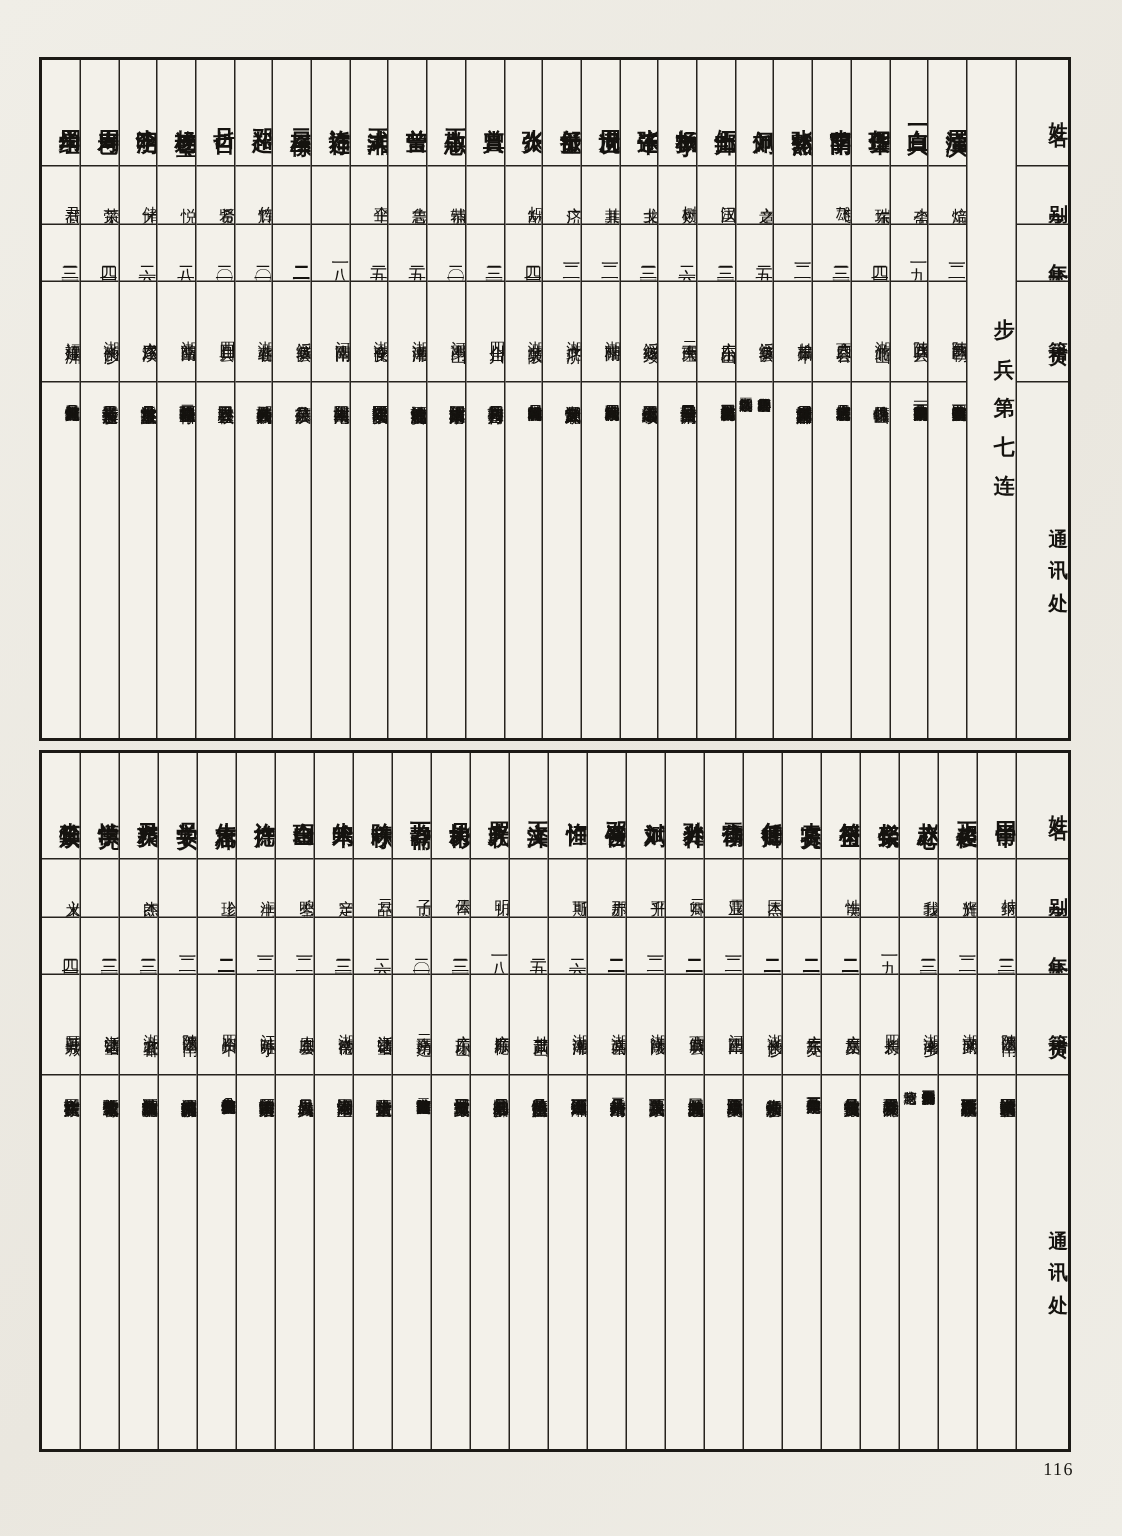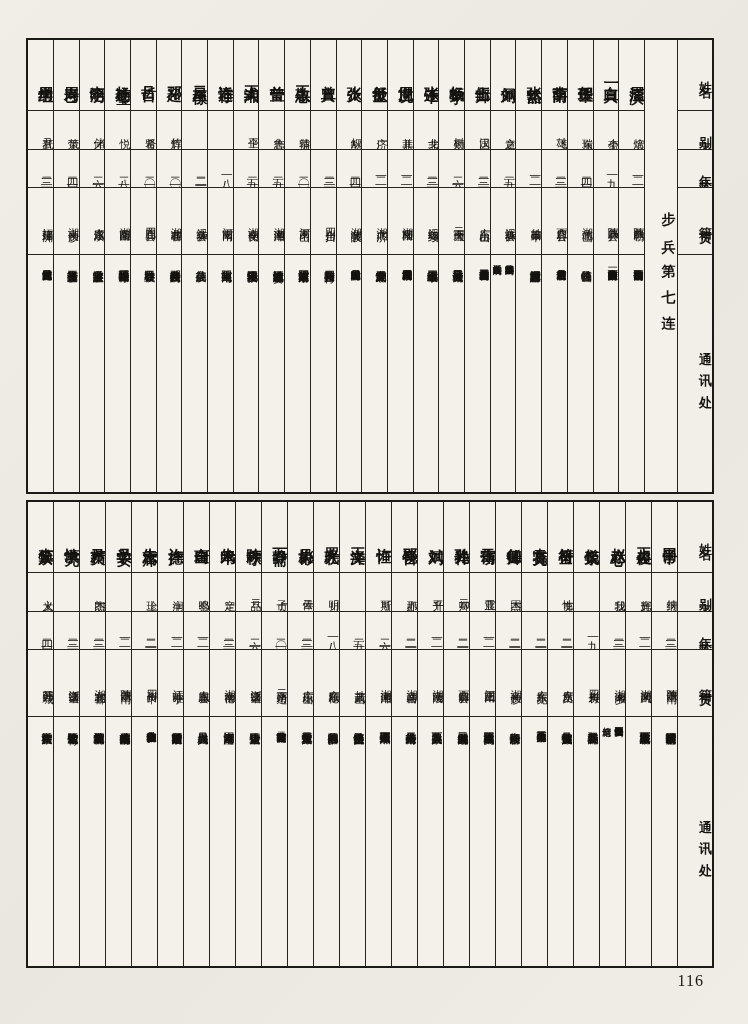--- a/index.html
+++ b/index.html
@@ -32,22 +32,22 @@
   .c-courtesy{flex:0 0 38px;font-size:11px;line-height:1;}
   .c-age{flex:0 0 37px;font-size:12px;line-height:1;}
   .c-native{flex:0 0 66px;font-size:11px;line-height:1.05;}
   .c-address{flex:1 1 auto;font-size:11px;line-height:1.12;text-align:start;padding-top:7px;letter-spacing:0;}
   .c-address.small{font-size:10px;}
   .c-address.xsmall{font-size:9px;white-space:pre-line;line-height:1.35;text-align:start;padding-top:3px;}
   .header-col .cell{font-weight:bold;font-size:13px;letter-spacing:4px;}
   .header-col .c-address{text-align:center;letter-spacing:22px;padding-top:0;font-size:13px;}
   .unit-col .cell{border-top:none;flex:1 1 auto;font-size:14px;font-weight:bold;letter-spacing:26px;text-align:center;padding-top:0;}
   .page-number{
-    position:absolute;right:44px;top:972px;
-    font-size:16px;letter-spacing:1px;color:#1a1813;
+    position:absolute;right:32px;top:972px;
+    font-size:12px;letter-spacing:1px;color:#1a1813;
     font-family:"Liberation Serif","DejaVu Serif",serif;
   }
 </style>
 </head>
 <body>
 
 <div class="page">
 
   <div class="band band-top">
       <div class="col header-col">

